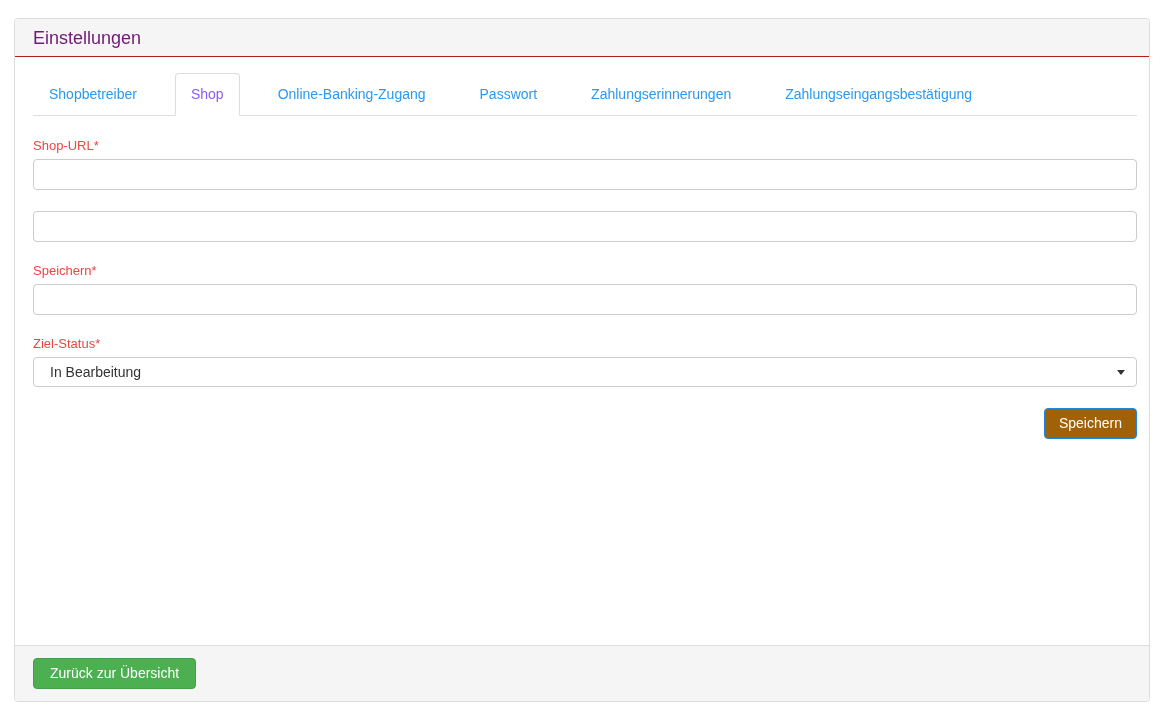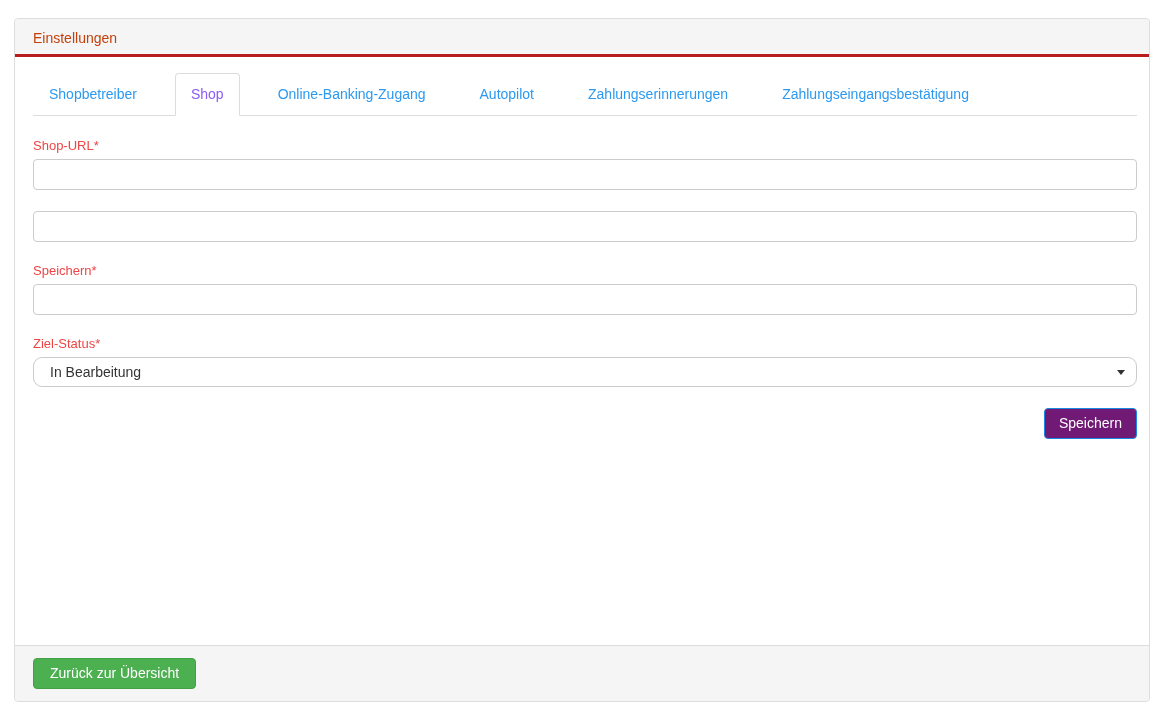--- a/index.html
+++ b/index.html
@@ -15,27 +15,27 @@
 
   .panel {
     margin: 18px 13px 0 14px;
     border: 1px solid #ddd;
     border-radius: 4px;
     background: #fff;
   }
 
   .panel-heading {
     background: #f5f5f5;
-    border-bottom: 3px solid #b91c1c;
+    border-bottom: 1px solid #b91c1c;
     border-radius: 4px 4px 0 0;
     height: 38px;
     line-height: 38px;
     padding: 0 18px;
-    font-size: 14px;
-    color: #c2410c;
+    font-size: 18px;
+    color: #701a75;
   }
 
   .panel-body {
     padding: 16px 12px 16px 18px;
     height: 588px;
   }
 
   
   .nav-tabs {
     list-style: none;
@@ -87,21 +87,20 @@
   }
 
   .select-wrap { position: relative; }
   .select-wrap select {
     -webkit-appearance: none;
     appearance: none;
     height: 30px;
     padding: 4px 28px 4px 16px;
     color: #333;
     cursor: pointer;
-    border-radius: 9px;
   }
   .select-caret {
     position: absolute;
     right: 12px;
     top: 50%;
     margin-top: -2px;
     width: 0;
     height: 0;
     border-left: 4px solid transparent;
     border-right: 4px solid transparent;
@@ -113,21 +112,21 @@
   .btn {
     display: inline-block;
     border-radius: 4px;
     padding: 6px 14px;
     font-family: "Liberation Sans", sans-serif;
     font-size: 14px;
     line-height: 17px;
     cursor: pointer;
   }
   .btn-primary {
-    background: #701a75;
+    background: #a16207;
     border: 1px solid #1a88e0;
     color: #fff;
   }
   .btn-success {
     background: #4caf50;
     border: 1px solid #43a047;
     color: #fff;
     padding: 6px 16px;
   }
 
@@ -151,21 +150,21 @@
       <li>
         <a>Shopbetreiber</a>
       </li>
       <li class="active">
         <a>Shop</a>
       </li>
       <li>
         <a>Online-Banking-Zugang</a>
       </li>
       <li>
-        <a>Autopilot</a>
+        <a>Passwort</a>
       </li>
       <li>
         <a>Zahlungserinnerungen</a>
       </li>
       <li>
         <a>Zahlungseingangsbestätigung</a>
       </li>
     </ul>
 
     <form>

